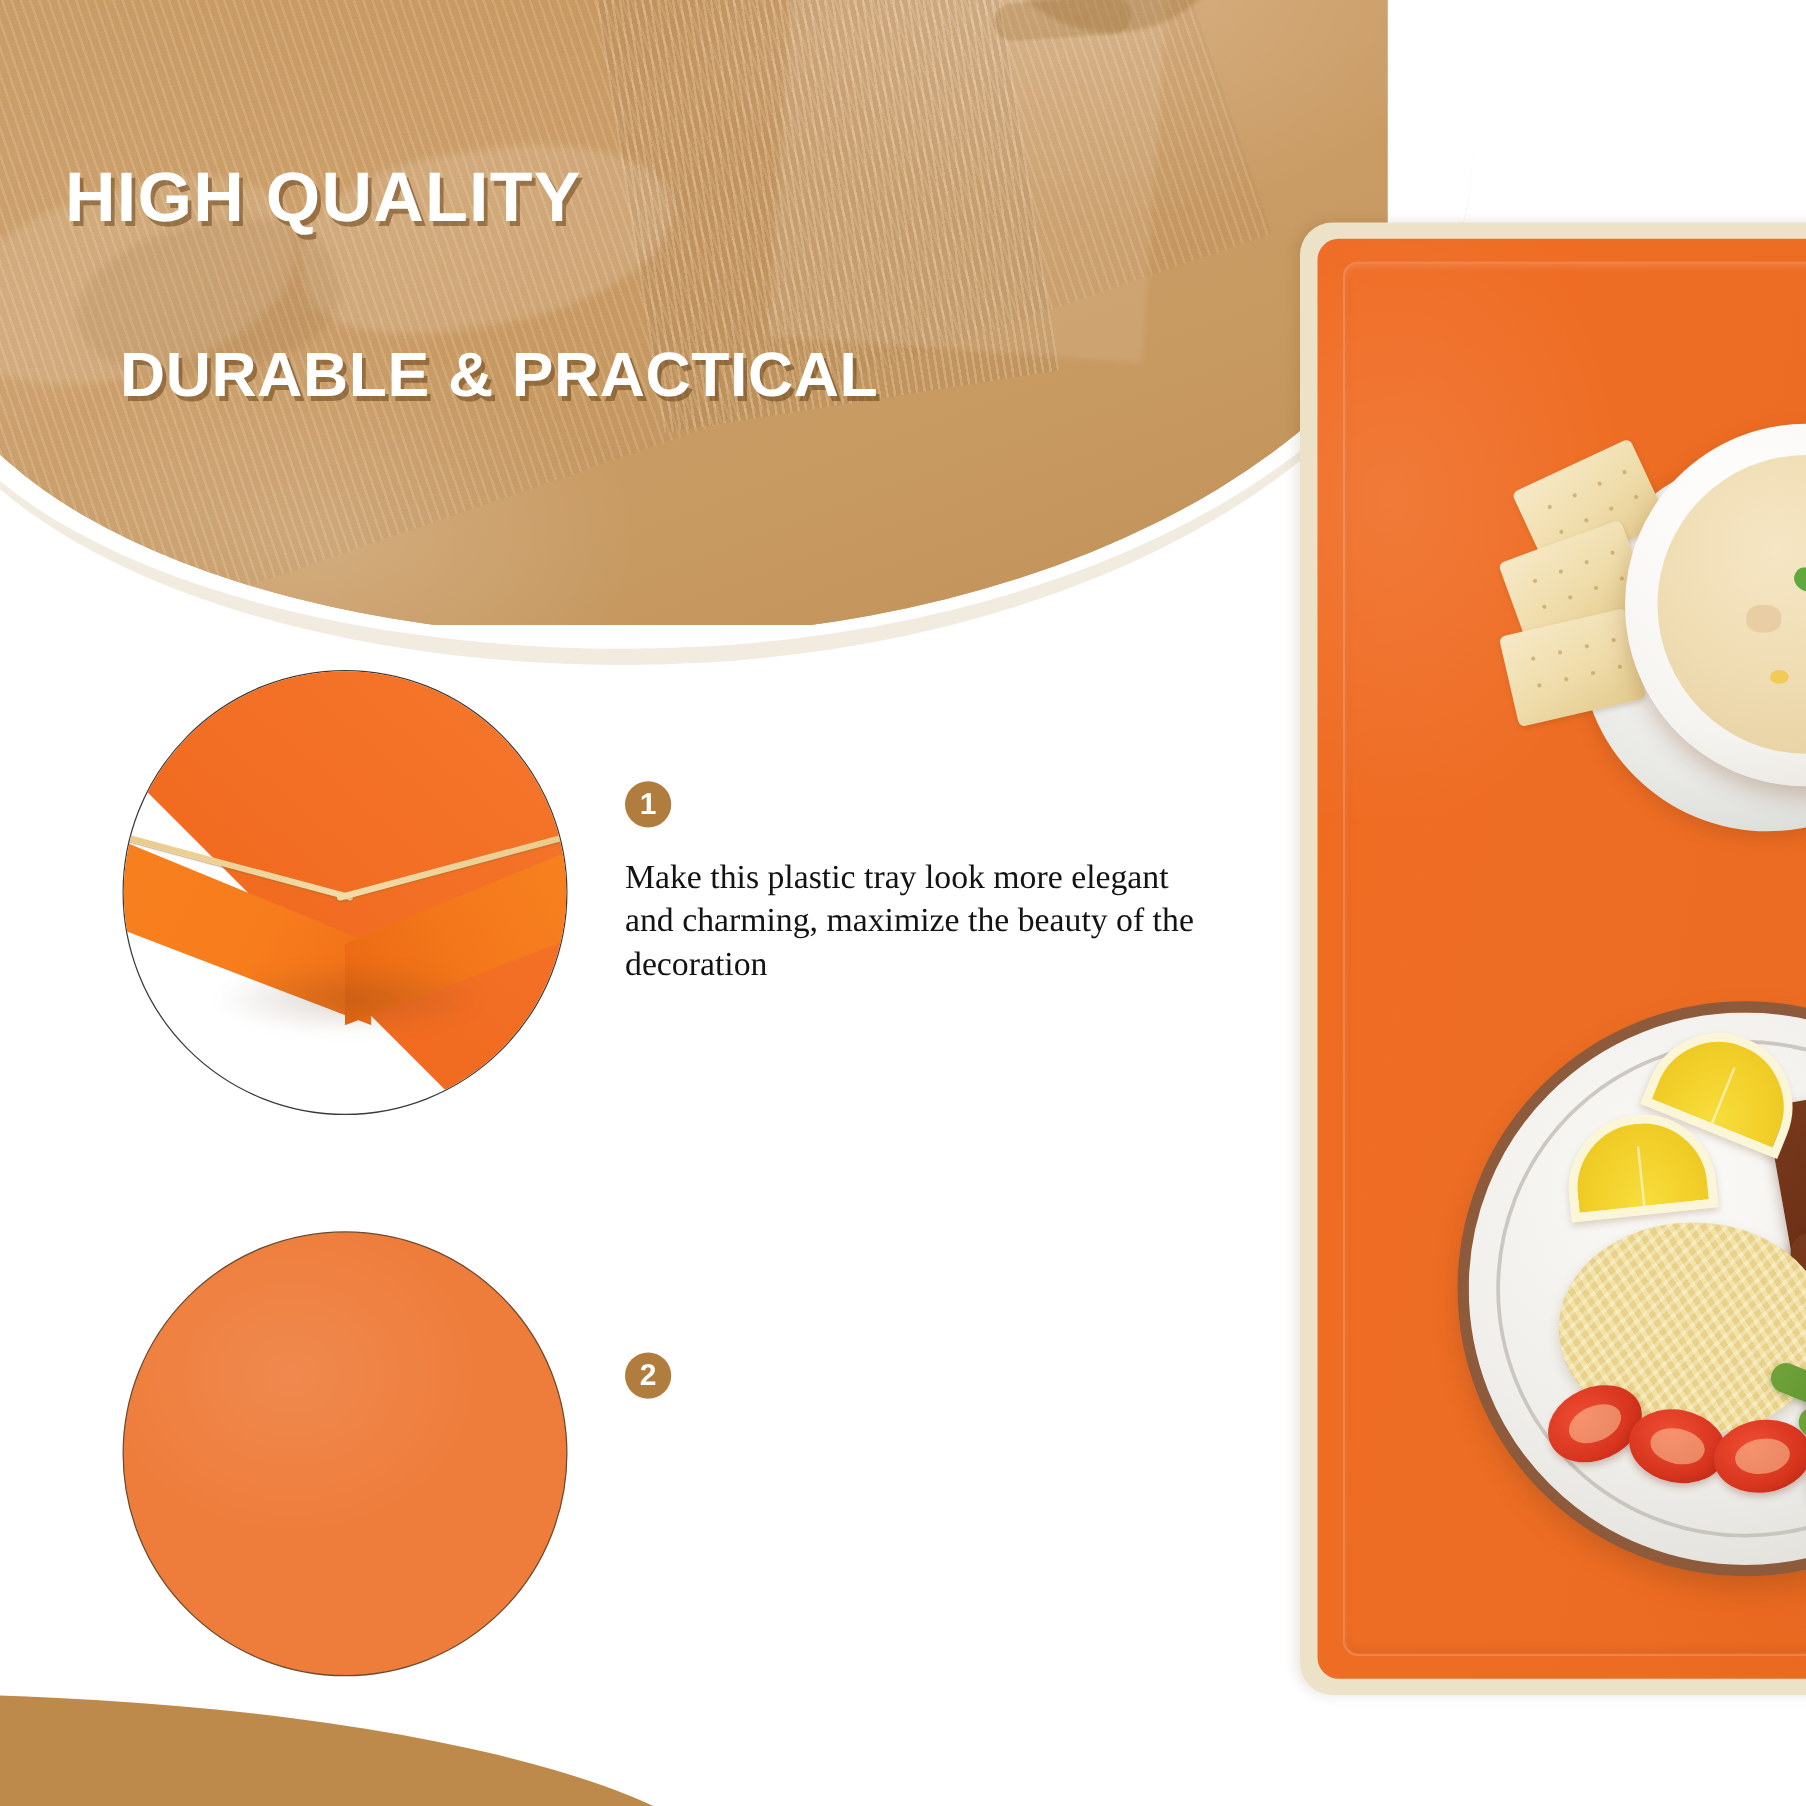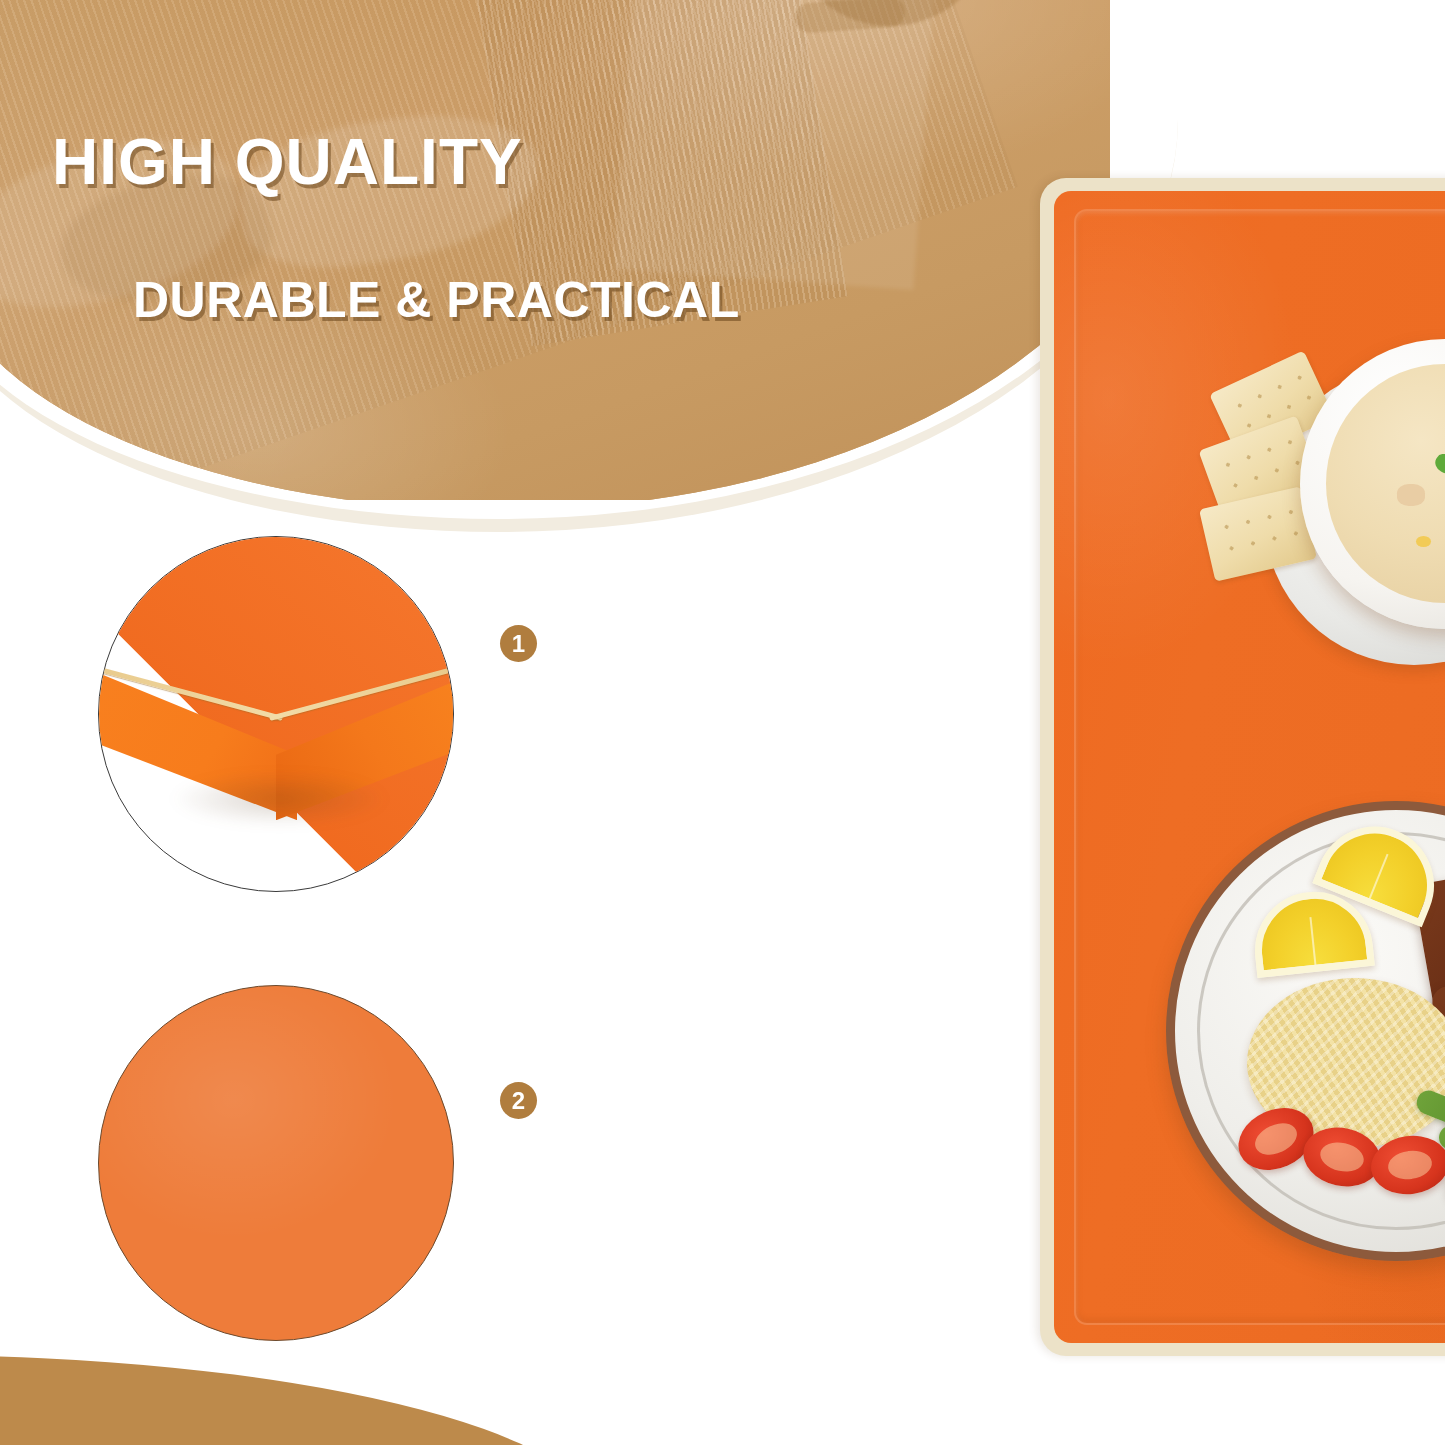--- a/index.html
+++ b/index.html
@@ -104,35 +104,34 @@
     border-left:0; border-right:0; border-top:0;
     z-index:2;
     pointer-events:none;
   }
 
   .headline {
     position:absolute; left:52px; top:130px;
     z-index:5;
     color:#ffffff;
     font-weight:bold;
-    font-size:64px;
+    font-size:56px;
     letter-spacing:1px;
     line-height:1;
     text-shadow: 3px 4px 0 rgba(105,70,28,.55);
   }
   .subhead {
     position:absolute; left:96px; top:275px;
     z-index:5;
     color:#ffffff;
     font-weight:bold;
     font-size:50px;
     letter-spacing:.5px;
     line-height:1;
     text-shadow: 3px 4px 0 rgba(105,70,28,.55);
-    margin-left: 37px;
   }
 
   
   .wave-bottom {
     position:absolute; left:-300px; top:1355px;
     width:900px; height:300px;
     background:#bd8a4b;
     border-top-right-radius:100% 72%;
     border-top-left-radius:30% 40%;
     z-index:2;
@@ -416,20 +415,21 @@
     <div class="gold-line-l"></div>
     <div class="gold-line-r"></div>
     <div class="corner-shadow"></div>
   </div>
 </div>
 
 <div class="feature feature-1">
   <div class="f-head">
     <div class="badge">1</div>
   </div>
+  <div class="f-body">Make this plastic tray look more elegant and charming, maximize the beauty of the decoration</div>
 </div>
 
 <div class="circle circle-2">
   <div class="swatch-sheen"></div>
 </div>
 
 <div class="feature feature-2">
   <div class="f-head">
     <div class="badge">2</div>
   </div>

